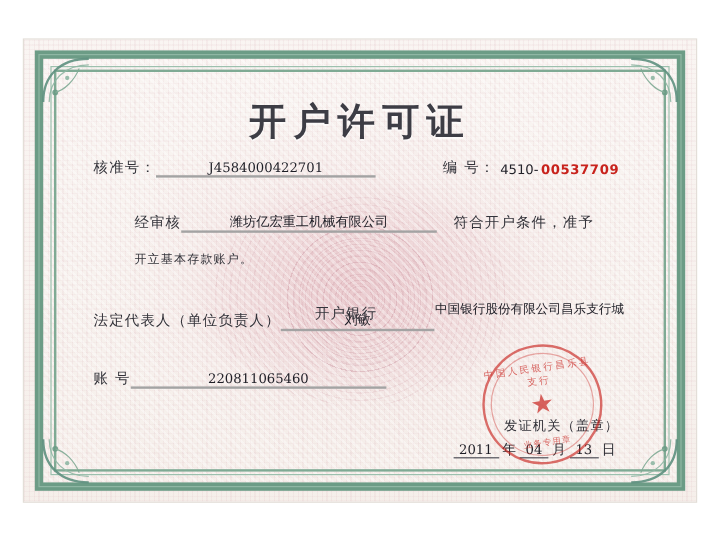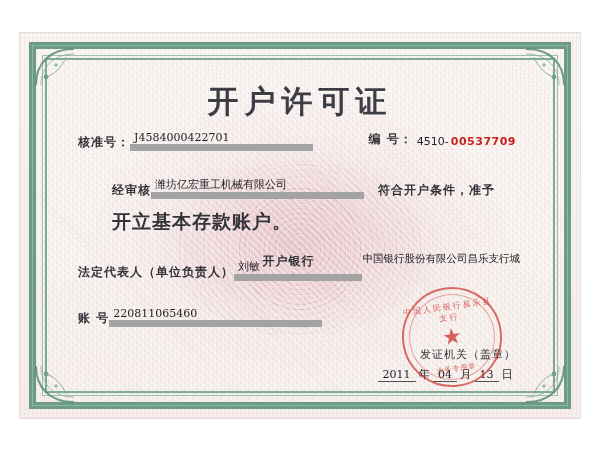--- a/index.html
+++ b/index.html
@@ -140,37 +140,37 @@
     position: absolute;
     display: flex;
     align-items: flex-end;
     font-size: 11.5px;
     color: #2d2d34;
     font-family: "DejaVu Sans", sans-serif;
   }
 
   .lbl {
     white-space: nowrap;
-    font-weight: bold;
+    font-weight: normal;
     font-size: 12px;
     color: #33333a;
   }
   .lbl.cn { letter-spacing: 1px; }
 
   .val {
     white-space: nowrap;
     font-size: 11px;
     color: #22222a;
     padding: 0 4px;
   }
 
   .ul {
-    border-bottom: 7px solid #a3a3a3;
+    border-bottom: 2px solid #a3a3a3;
     display: inline-block;
-    text-align: left;
+    text-align: center;
   }
 
   .code-red {
     color: #c8221c;
     font-weight: bold;
     letter-spacing: .5px;
   }
 
   
   #r-approval { left: 22px; top: 62px; }
@@ -309,21 +309,21 @@
         <span class="val code-red" style="padding-left:2px">00537709</span>
       </div>
 
       <div class="row" id="r-line1">
         <span class="lbl cn">经审核</span>
         <span class="val ul handwrite" style="min-width:205px">潍坊亿宏重工机械有限公司</span>
         <span class="lbl cn" style="margin-left:14px">符合开户条件，准予</span>
       </div>
 
       <div class="row" id="r-line2">
-        <span class="lbl cn" style="font-size:19px">开立基本存款账户。</span>
+        <span class="lbl cn" style="font-size:10px">开立基本存款账户。</span>
       </div>
 
       <div class="row" id="r-legal">
         <span class="lbl cn">法定代表人（单位负责人）</span>
         <span class="val ul handwrite" style="min-width:120px">刘敏</span>
       </div>
 
       <div class="row bankwrap" id="r-bank">
         <span class="lbl cn" style="padding-top:2px">开户银行</span>
         <span class="bank-lines">

